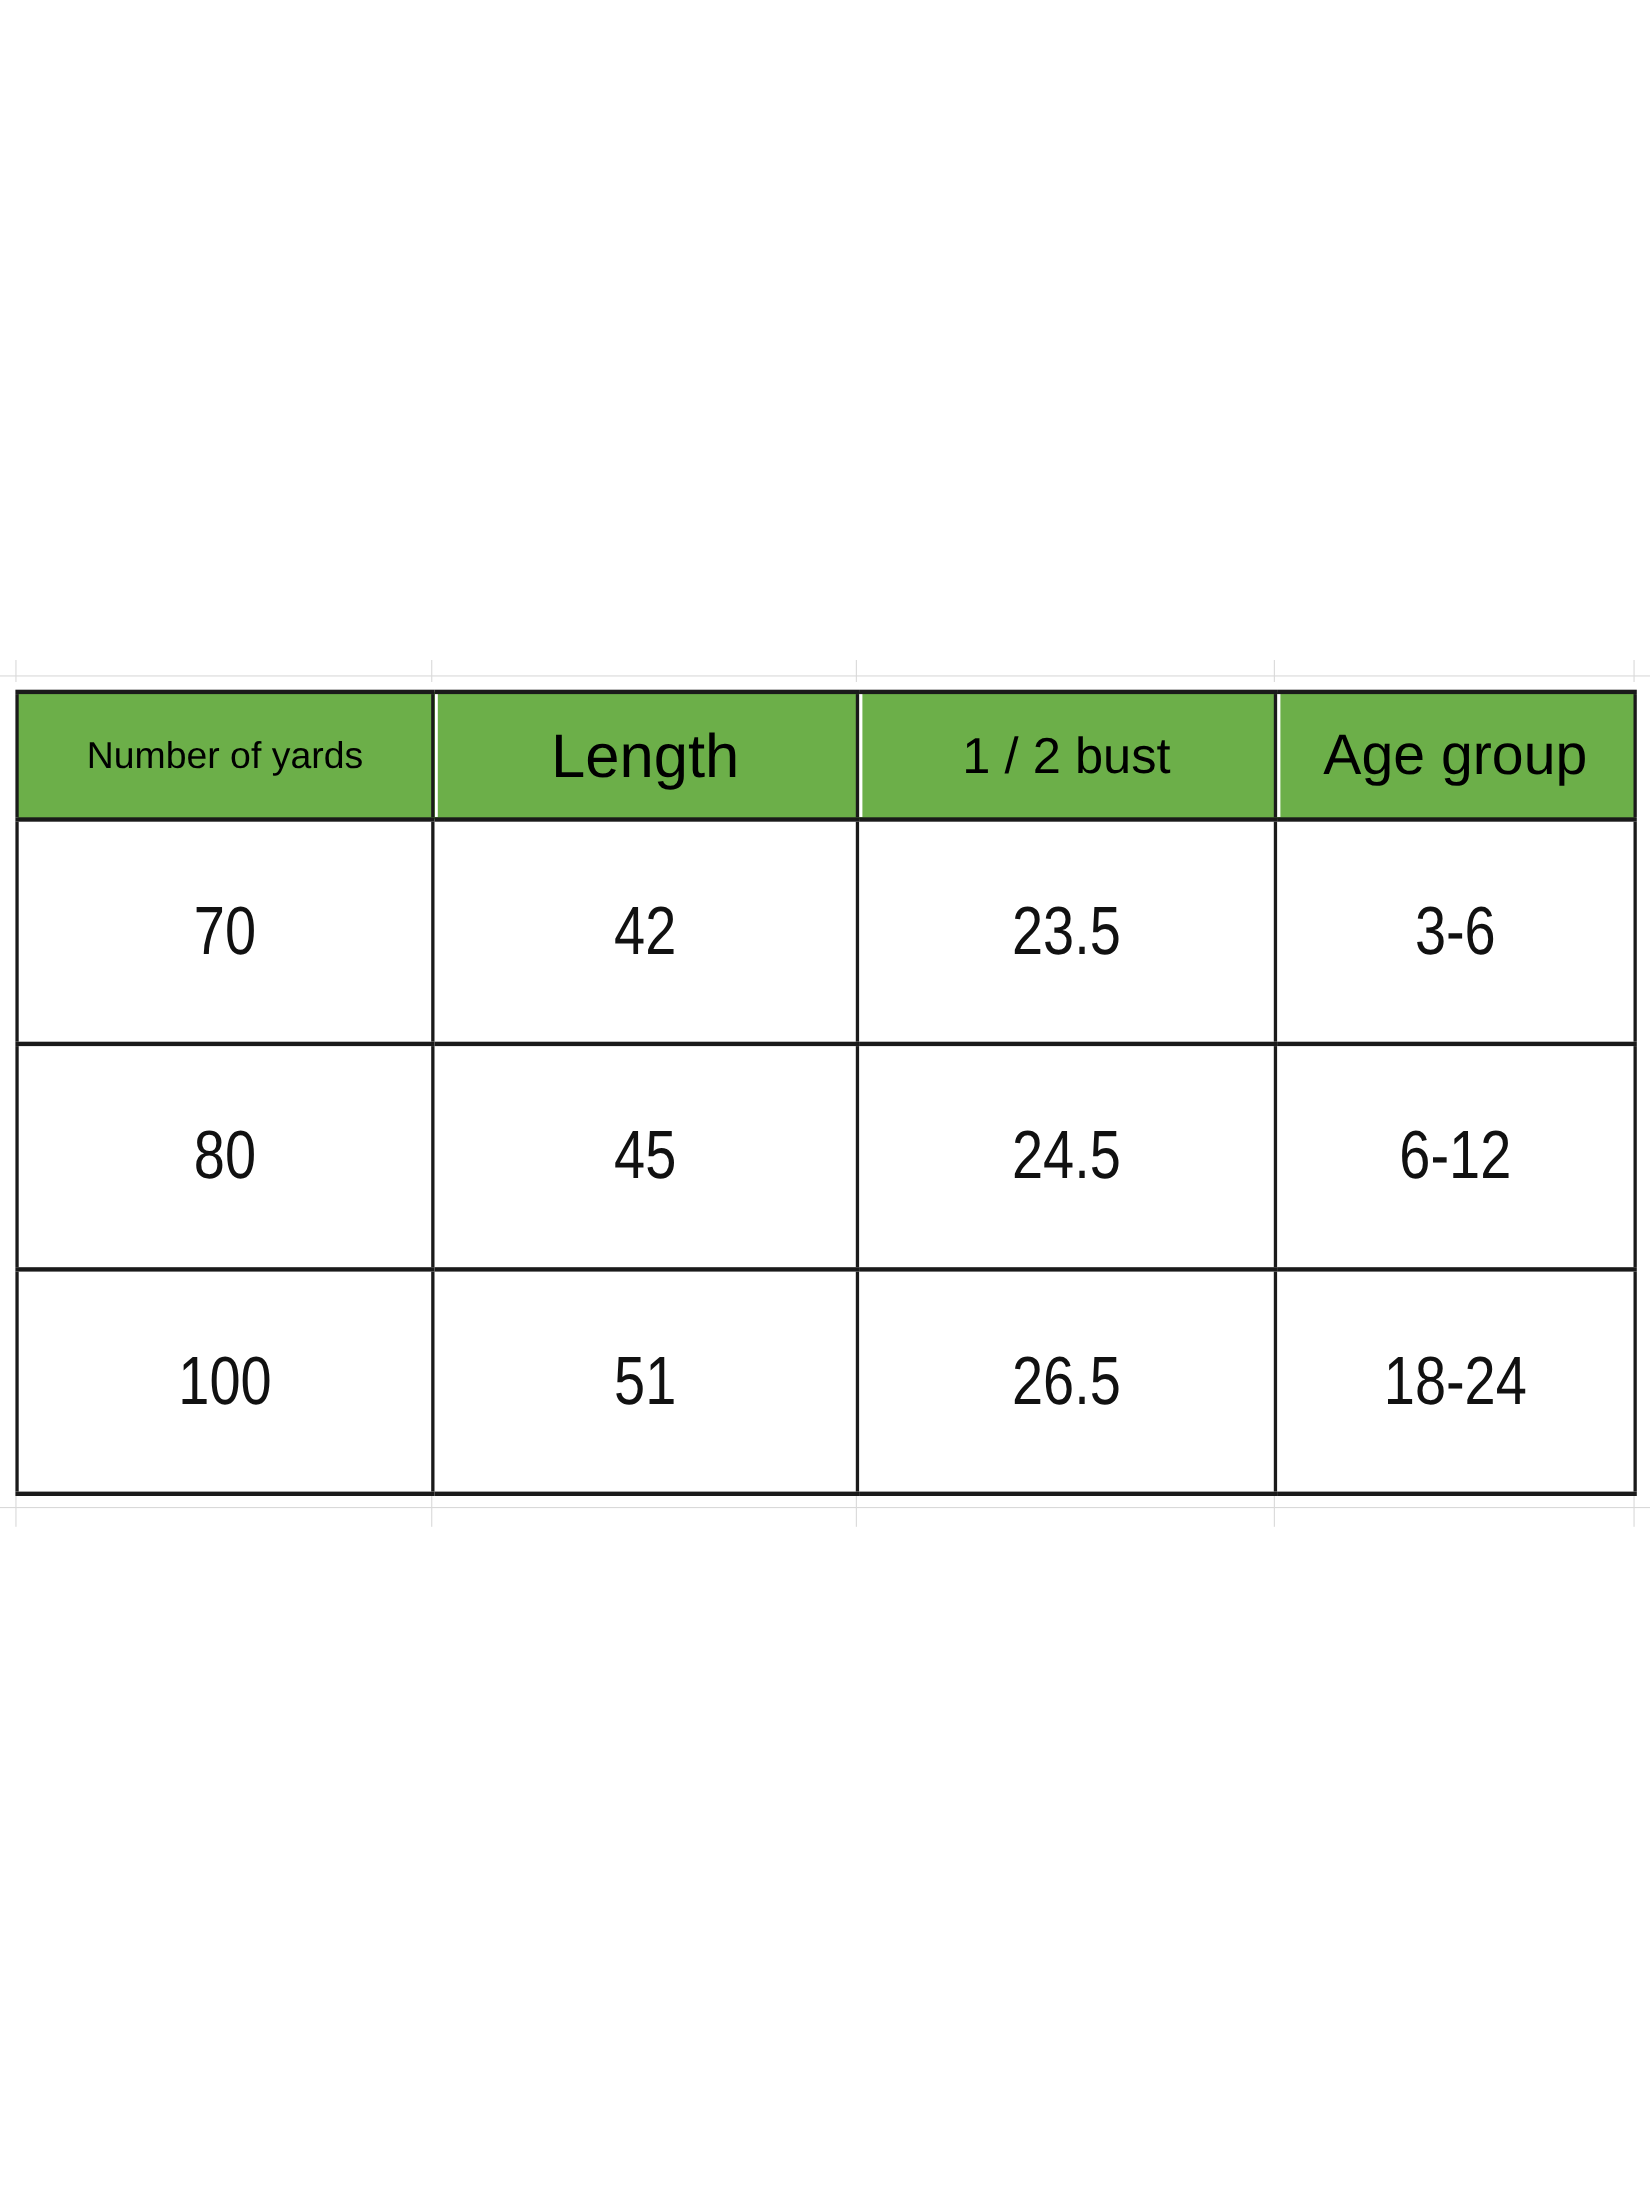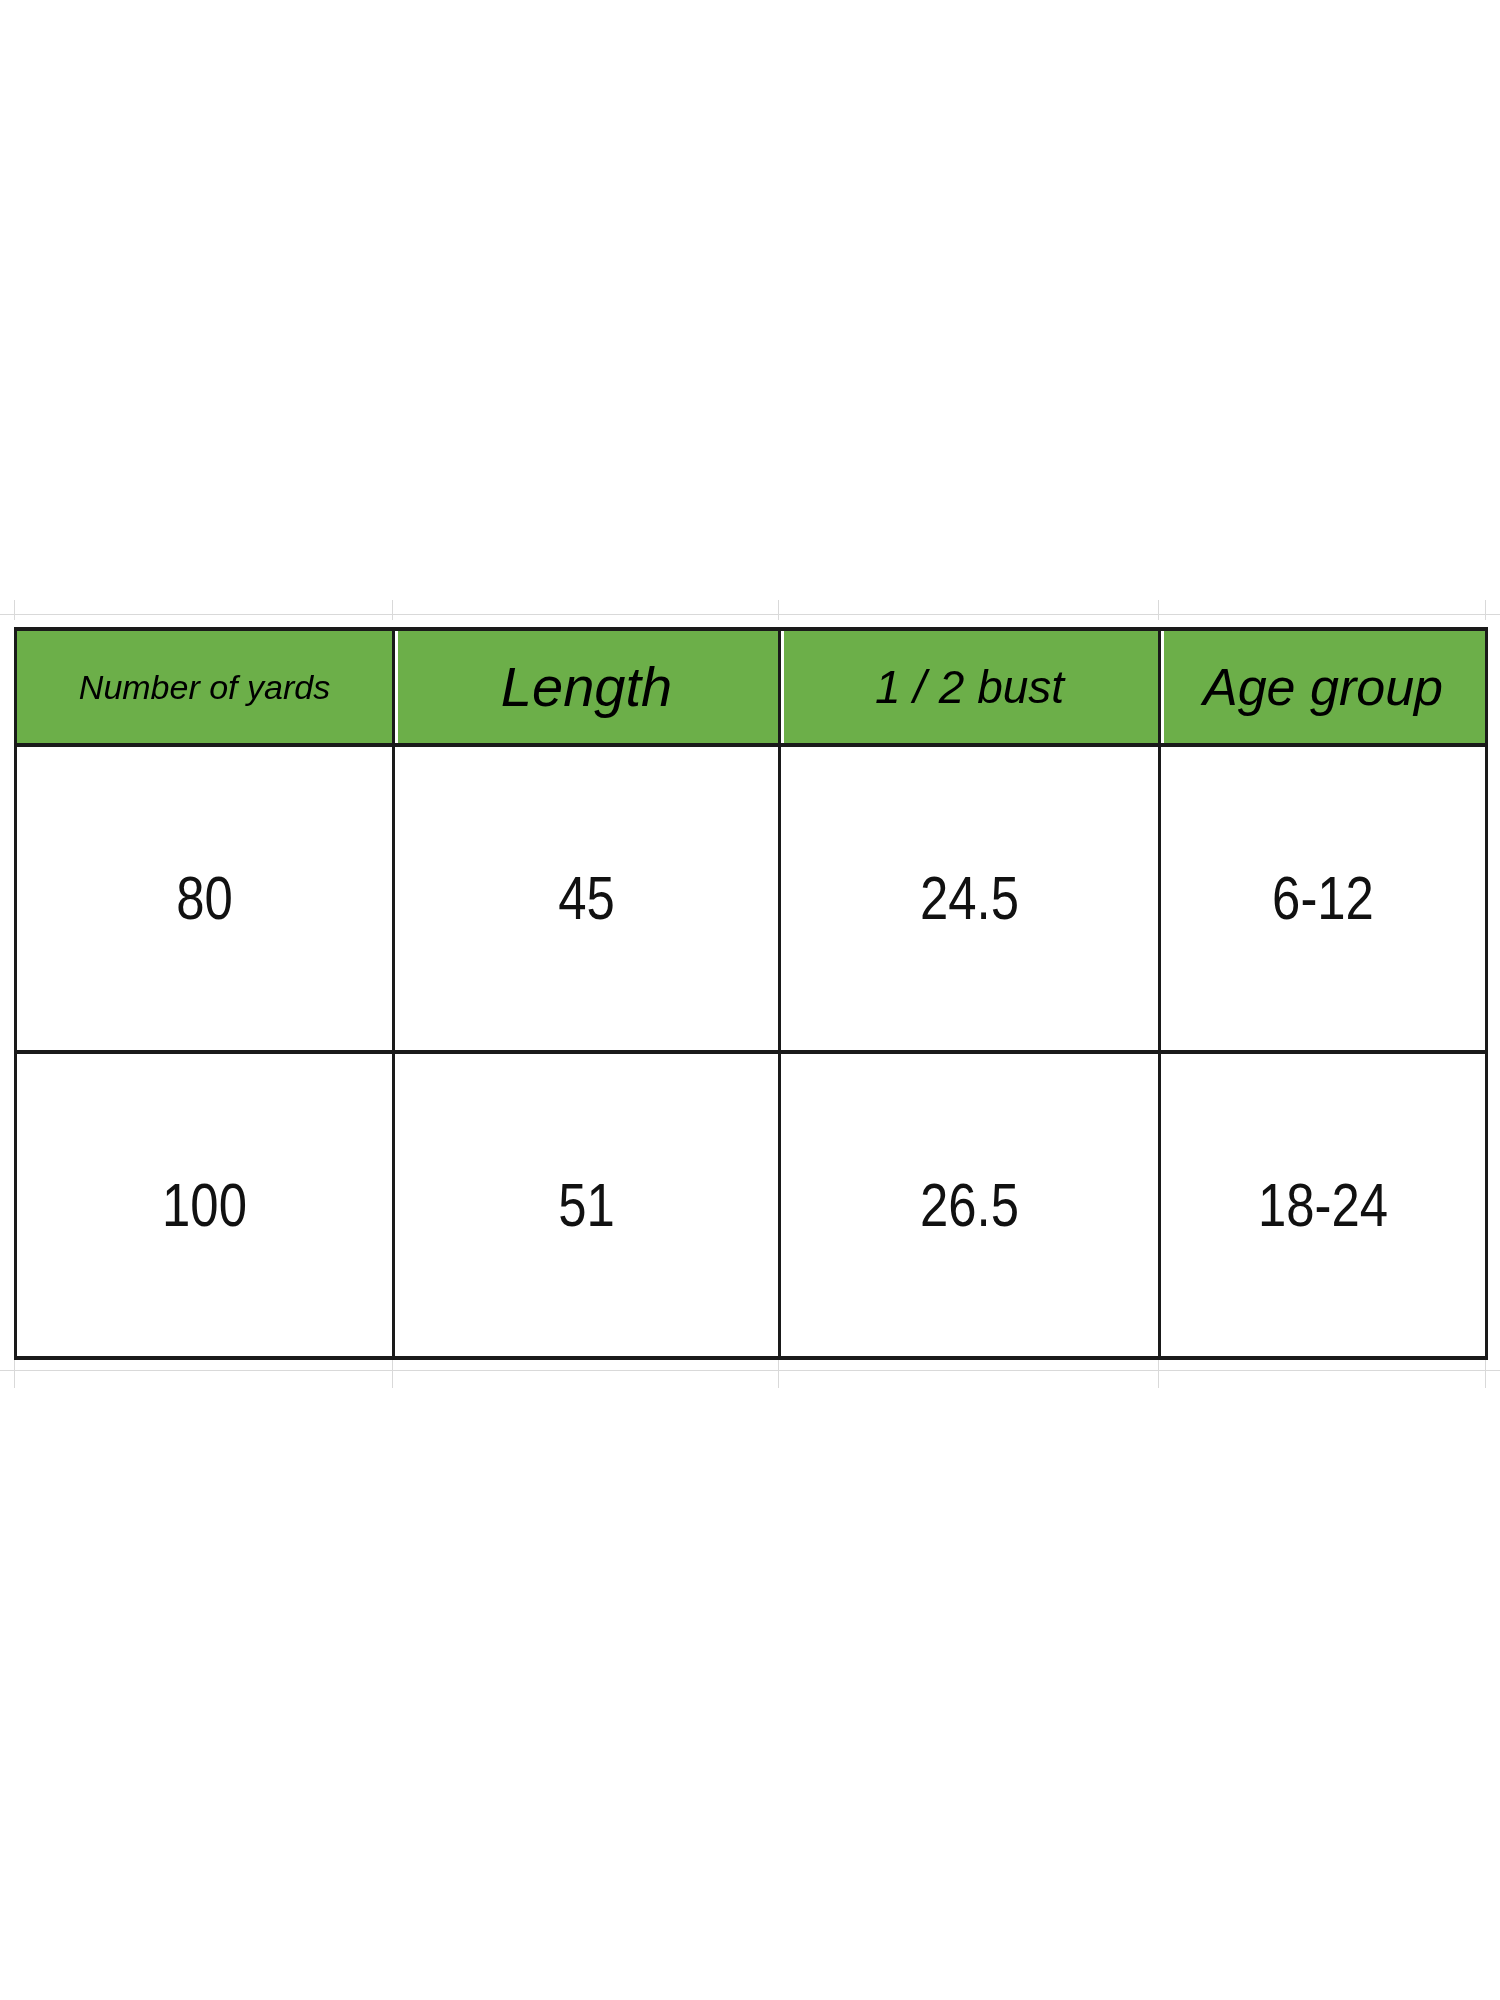--- a/index.html
+++ b/index.html
@@ -53,21 +53,20 @@
   }
 
   #size-table thead th {
     background: #6CAF49;
     height: 112px;
     font-weight: normal;
     border-top: 4px solid #1a1a1a;
     border-bottom: 4px solid #1a1a1a;
     border-left: 3px solid #1a1a1a;
     border-right: 3px solid #1a1a1a;
-    font-style: italic;
   }
 
   
   #size-table thead th + th {
     box-shadow: inset 3px 0 0 #ffffff;
   }
 
   .th-label {
     display: block;
     line-height: 1;
@@ -133,20 +132,34 @@
         <span class="th-label th-bust">1 / 2 bust</span>
       </th>
       <th>
         <span class="th-label th-age">Age group</span>
       </th>
     </tr>
   </thead>
   <tbody>
     <tr>
       <td>
+          <span class="cell-value">70</span>
+        </td>
+      <td>
+          <span class="cell-value">42</span>
+        </td>
+      <td>
+          <span class="cell-value">23.5</span>
+        </td>
+      <td>
+          <span class="cell-value">3-6</span>
+        </td>
+    </tr>
+    <tr>
+      <td>
           <span class="cell-value">80</span>
         </td>
       <td>
           <span class="cell-value">45</span>
         </td>
       <td>
           <span class="cell-value">24.5</span>
         </td>
       <td>
           <span class="cell-value">6-12</span>

